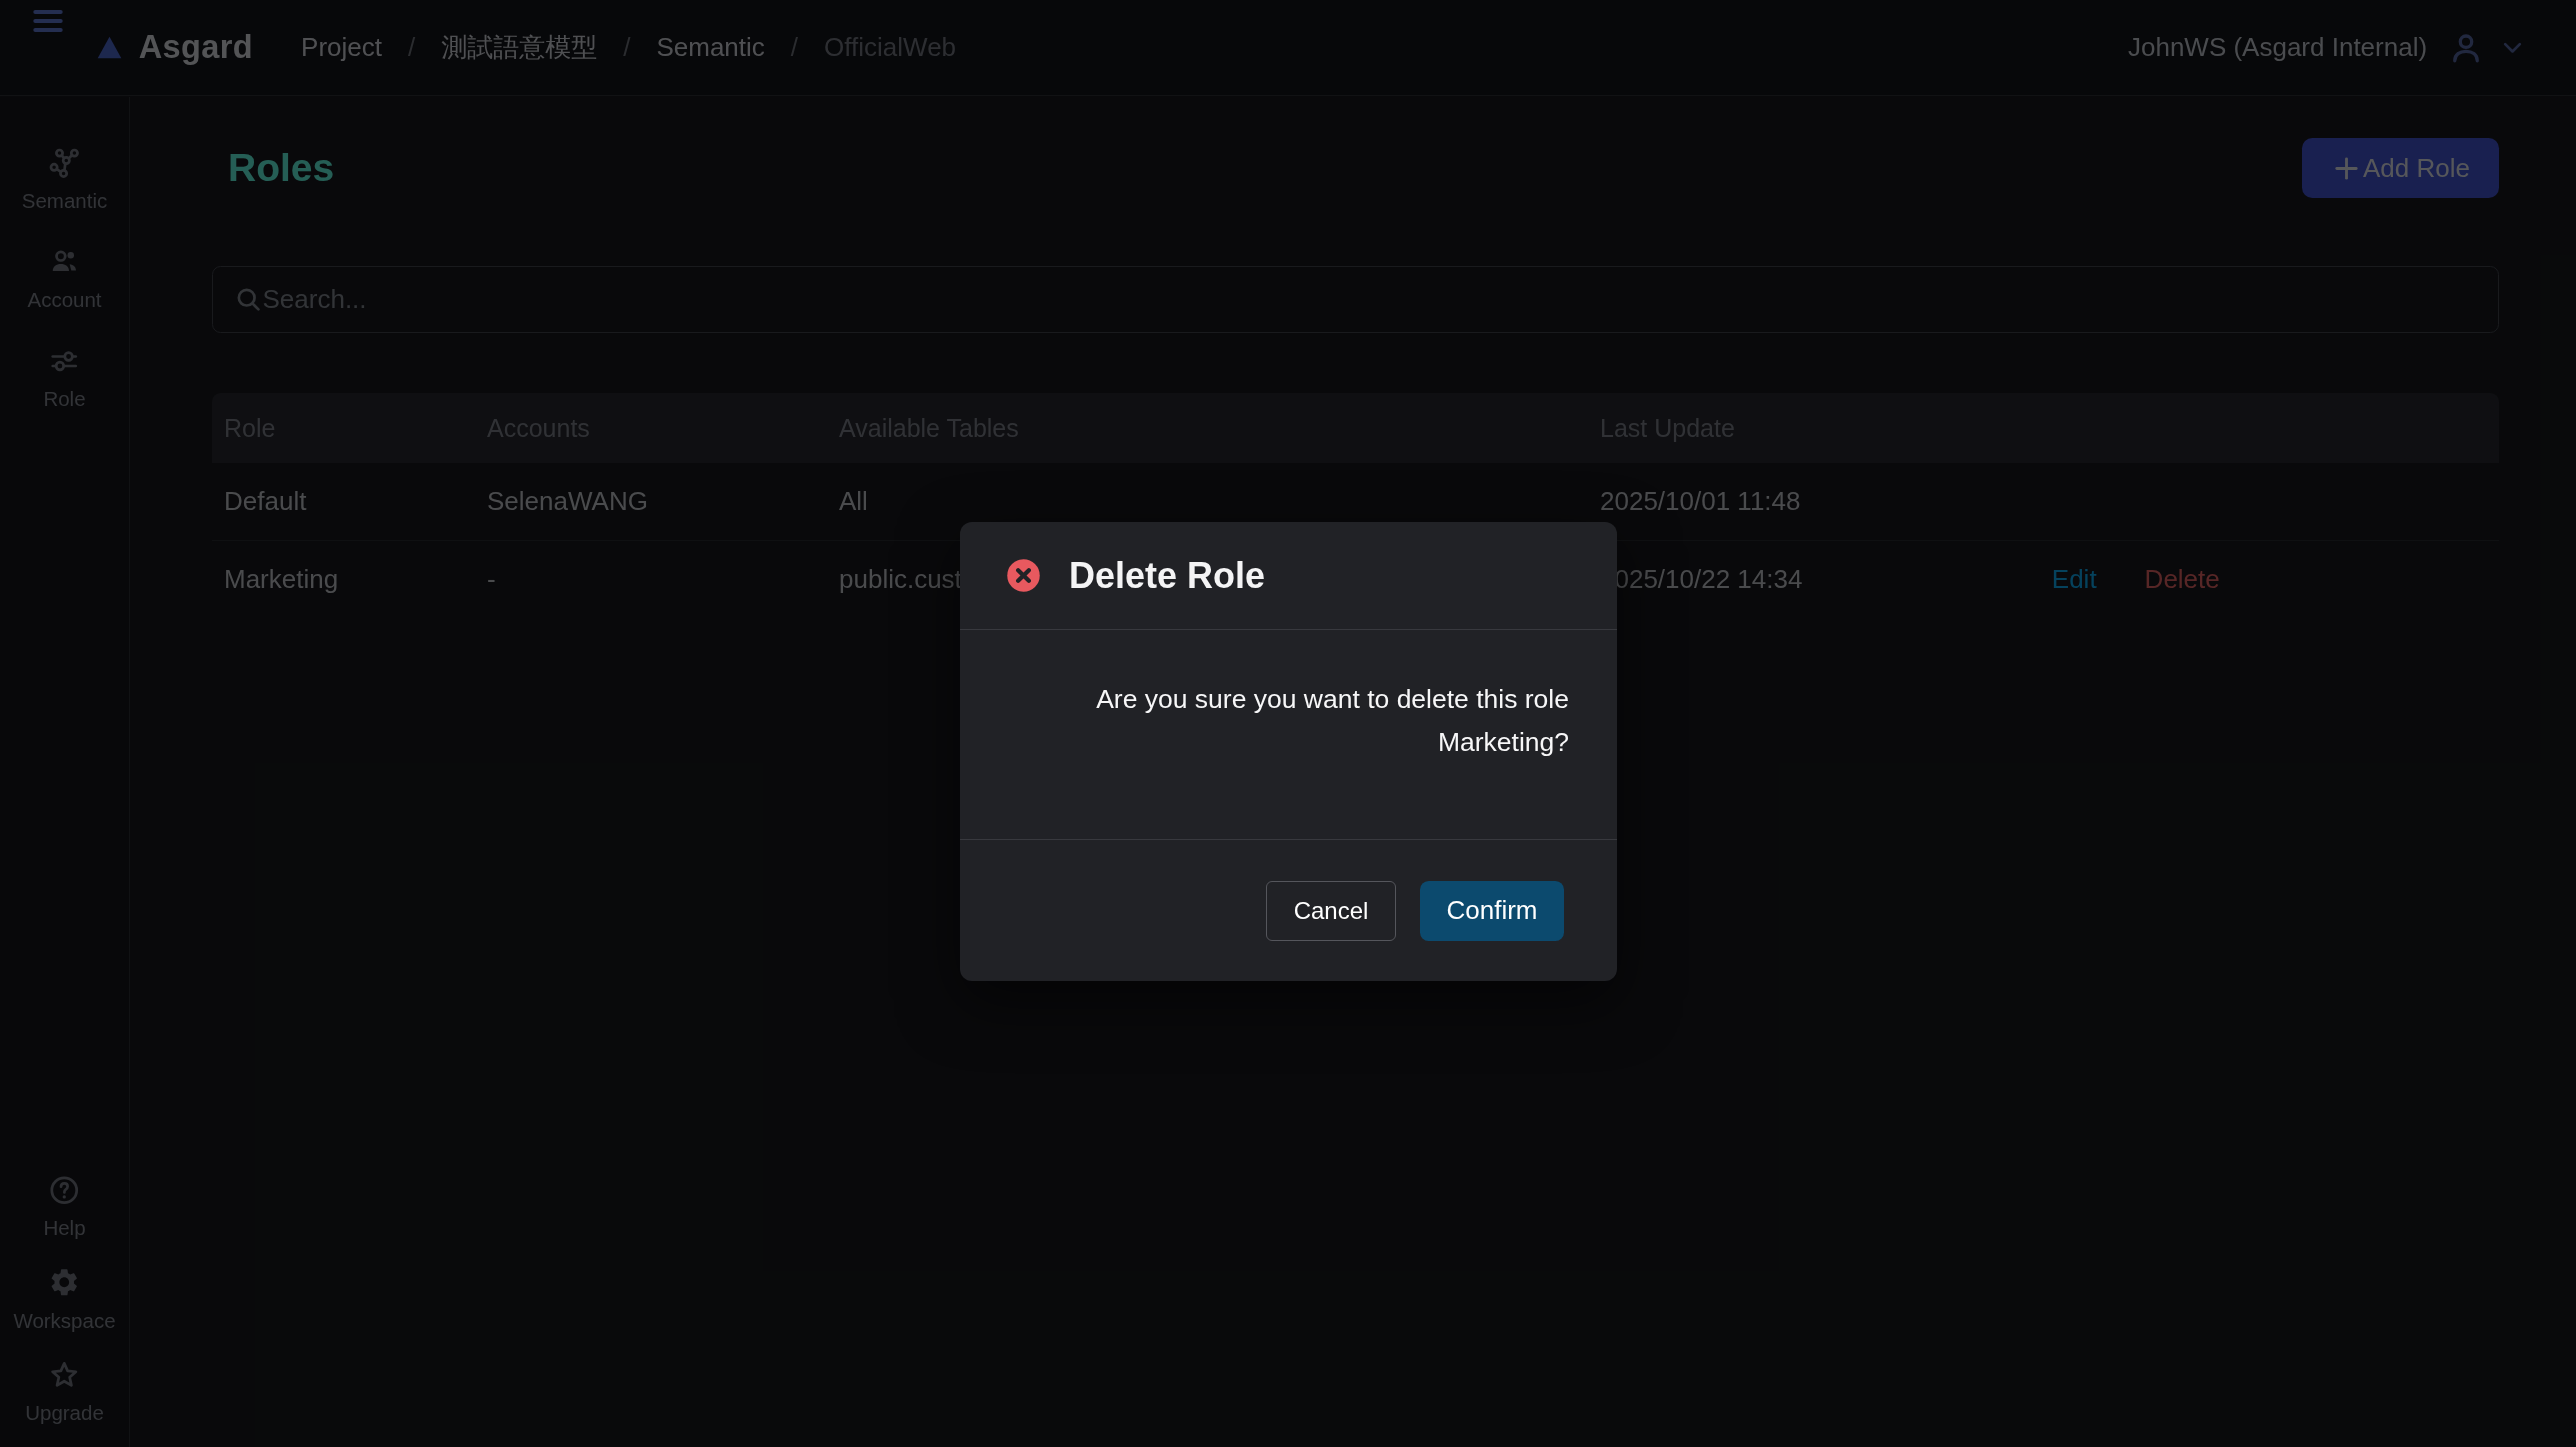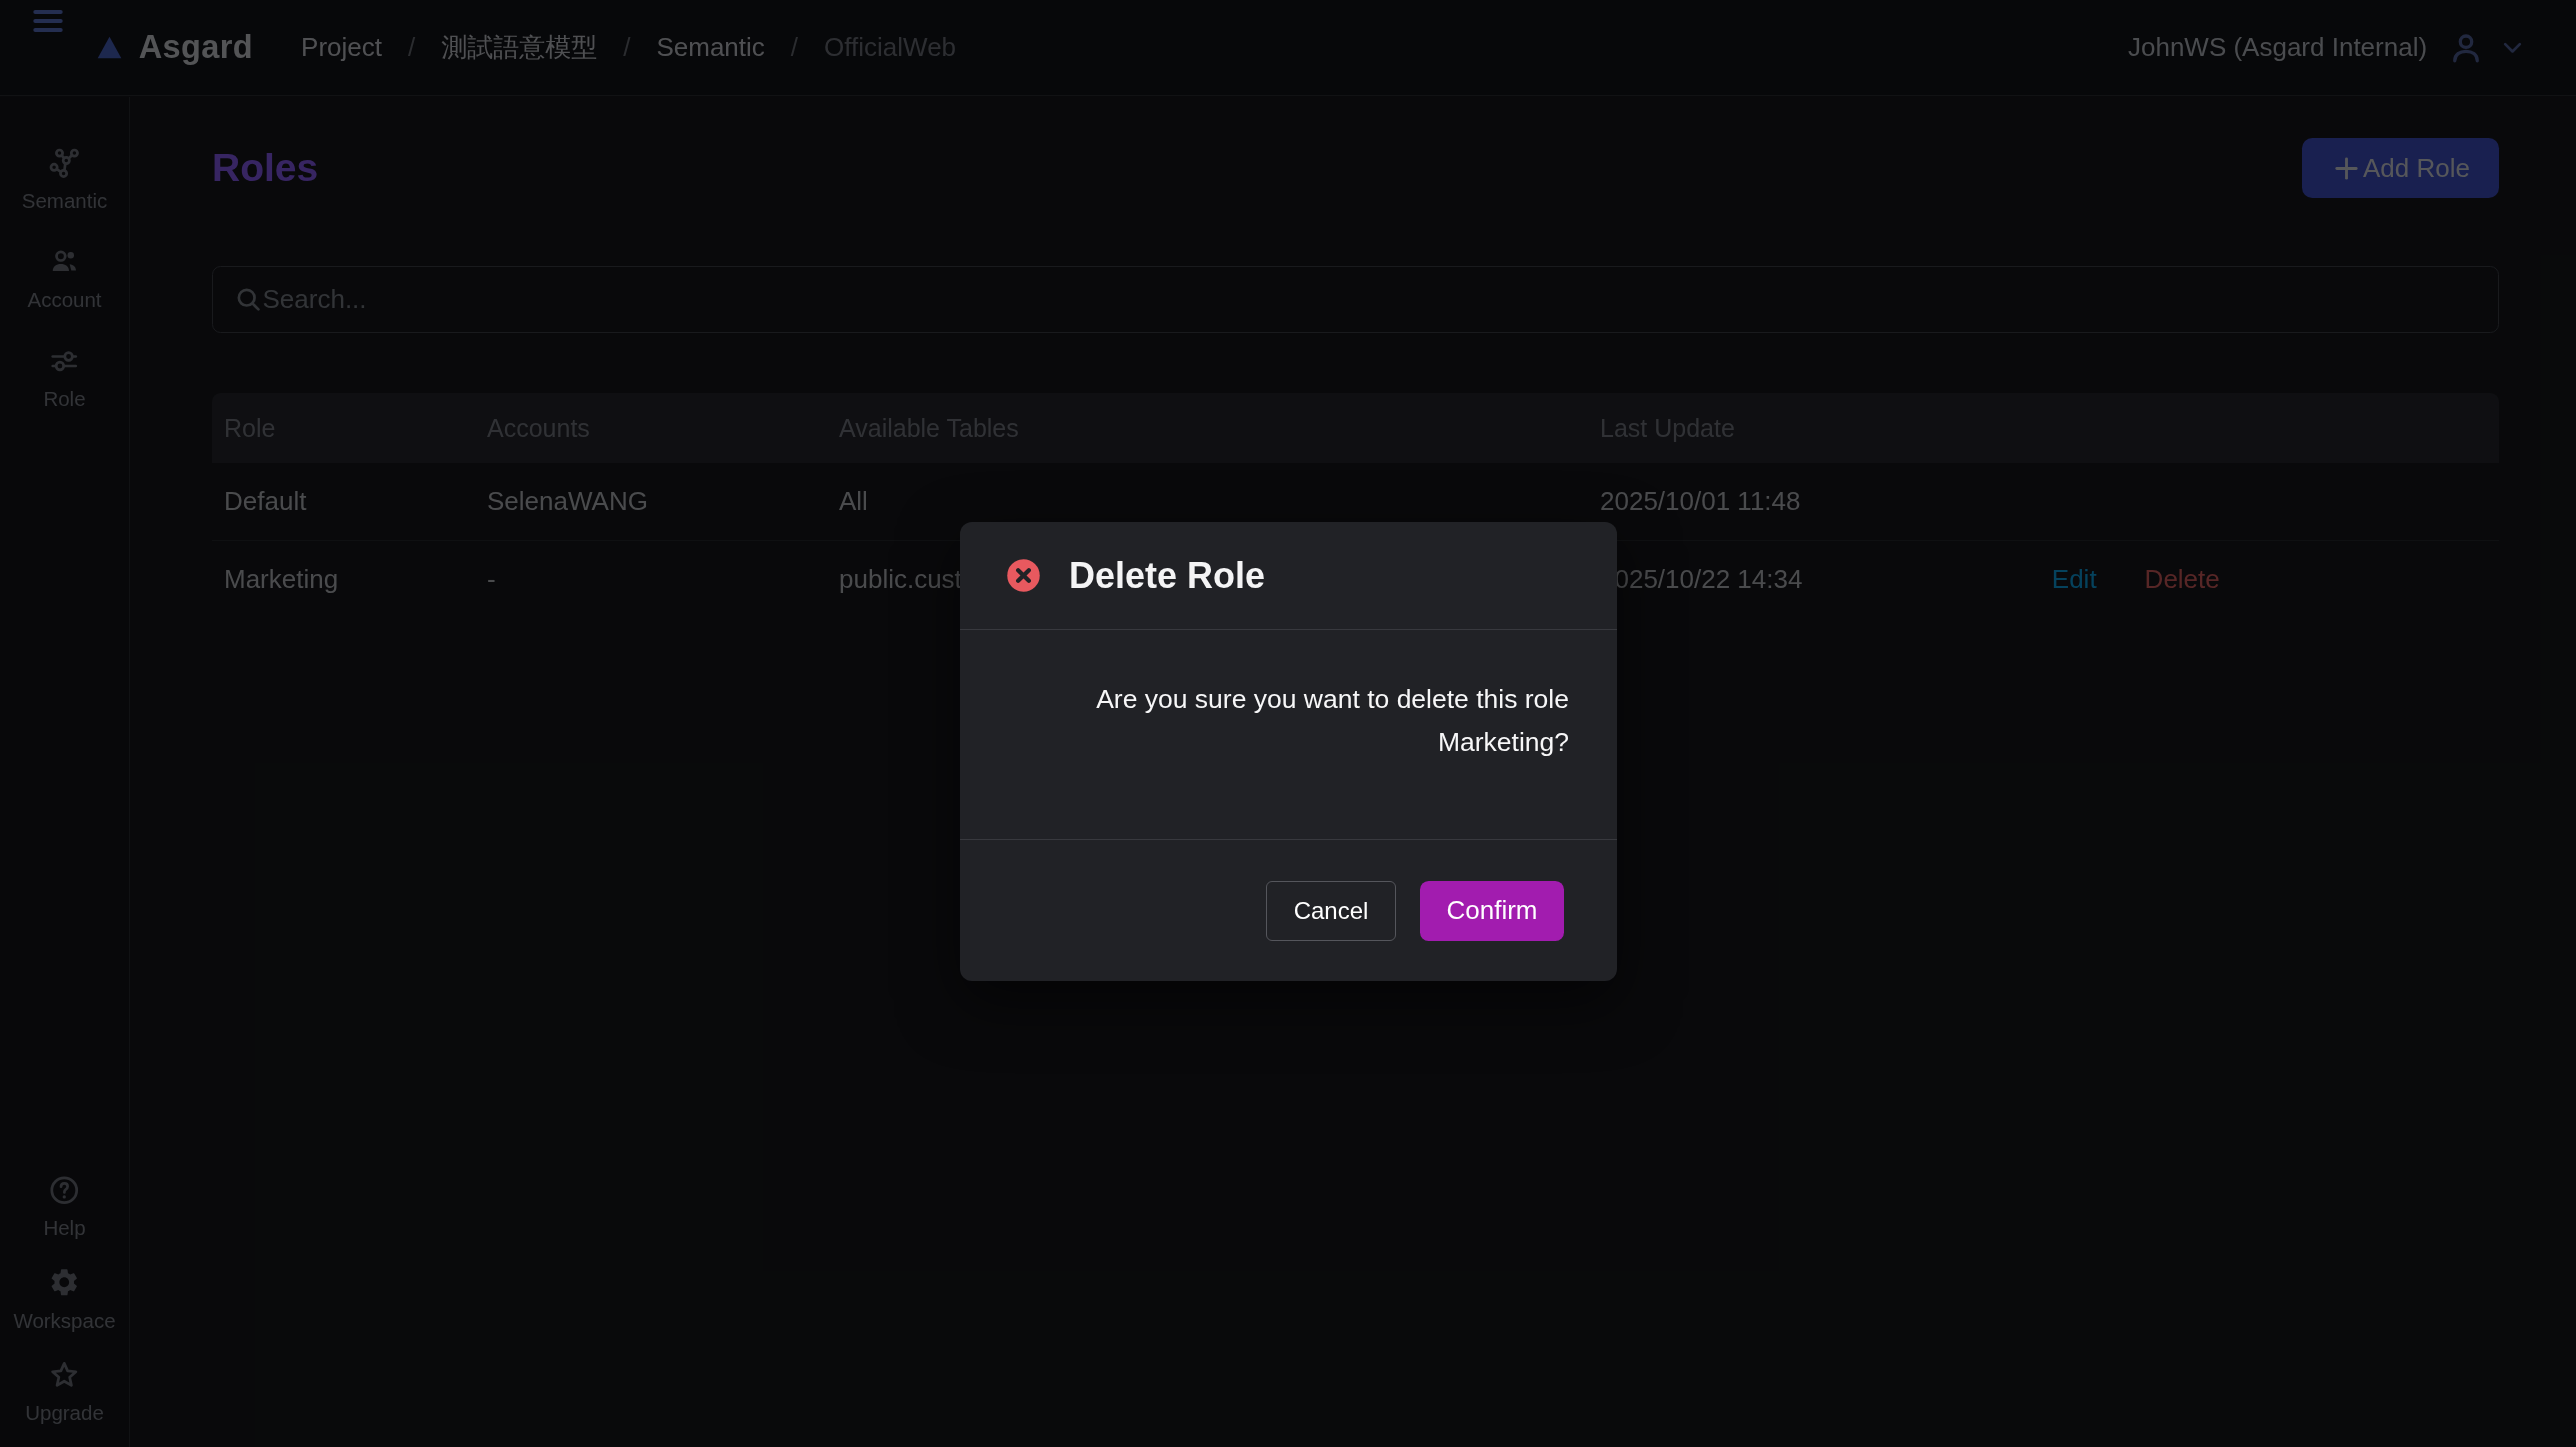--- a/index.html
+++ b/index.html
@@ -29,21 +29,21 @@
              border-right:1.7px solid #2b2d34; display:flex; flex-direction:column;
              justify-content:space-between; align-items:center; padding:50px 0 22px; z-index:1; }
   .nav-group { display:flex; flex-direction:column; gap:32.5px; width:100%; }
   .nav-group.bottom { gap:26px; }
   .nav-item { display:flex; flex-direction:column; align-items:center; gap:6.8px; cursor:pointer; color:#70747e; }
   .nav-item .nav-label { font-size:20.5px; color:#7d818a; }
 
   
   .main { position:absolute; top:97px; left:132px; right:0; bottom:0; padding:0 77px 0 80px; }
   .title-row { margin-top:41px; display:flex; align-items:center; justify-content:space-between; }
-  .page-title { font-size:39px; font-weight:700; color:#8b5cf6; }
+  .page-title { font-size:39px; font-weight:700; color:#5eead4;margin-left:16px; }
   .btn-primary { height:60px; padding:0 29px; border:none; border-radius:10.3px; background:#4050c8;
                  color:#d7dae2; font-size:26px; font-family:inherit; display:flex; align-items:center;
                  gap:1px; cursor:pointer; }
 
   .search-box { margin-top:68px; height:67px; border:1.7px solid #3f414a; border-radius:8.6px;
                 display:flex; align-items:center; padding:0 20.5px; color:#7d828b; }
   .search-box input { flex:1; background:transparent; border:none; outline:none; color:#c9cbd1;
                       font-size:26px; font-family:inherit; }
   .search-box input::placeholder { color:#7d828b; }
 
@@ -65,21 +65,21 @@
            border-radius:12px; box-shadow:0 20.5px 60px rgba(0,0,0,.55); overflow:hidden; }
   .modal-header { height:108px; display:flex; align-items:center; gap:26px; padding:0 44px;
                   border-bottom:1.7px solid #38393e; }
   .modal-title { font-size:36px; font-weight:600; color:#f4f4f5; }
   .modal-body { height:210px; padding:48px 48px 0; border-bottom:1.7px solid #38393e; }
   .modal-message { font-size:26.5px; line-height:43px; color:#f7f7f8;text-align:right; }
   .modal-footer { height:141px; display:flex; align-items:center; justify-content:flex-end;
                   gap:24px; padding-right:53px; }
   .btn-cancel { width:130px; height:60px; border-radius:6px; background:transparent;
                 border:1.7px solid #55565c; color:#ffffff; font-size:24px; font-family:inherit; cursor:pointer; }
-  .btn-confirm { width:144px; height:60px; border-radius:8.6px; background:#a21caf; border:none;
+  .btn-confirm { width:144px; height:60px; border-radius:8.6px; background:#0c4a6e; border:none;
                  color:#ffffff; font-size:26px; font-family:inherit; cursor:pointer; }
   .x-circle { width:39px; height:39px; display:flex; }
 </style>
 </head>
 <body>
 
 <div class="app">
 
   <header class="topbar">
     <button class="hamburger">

